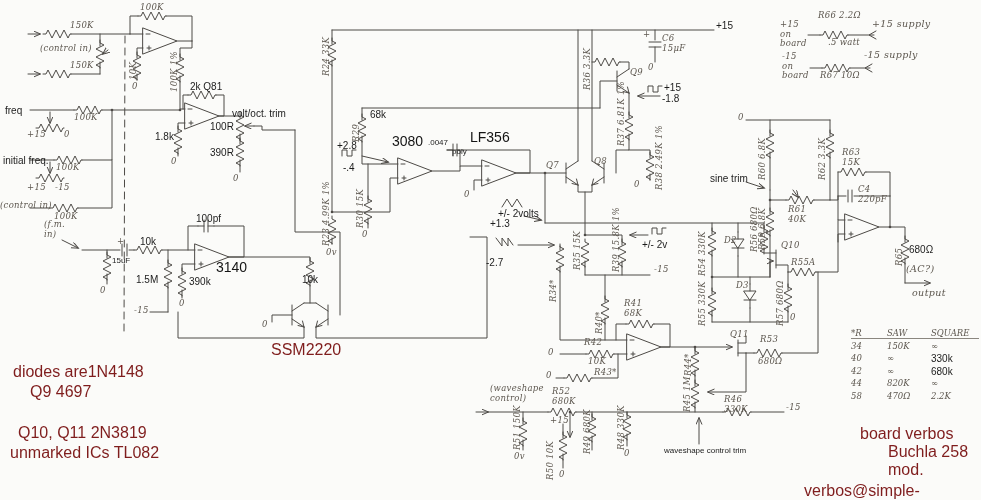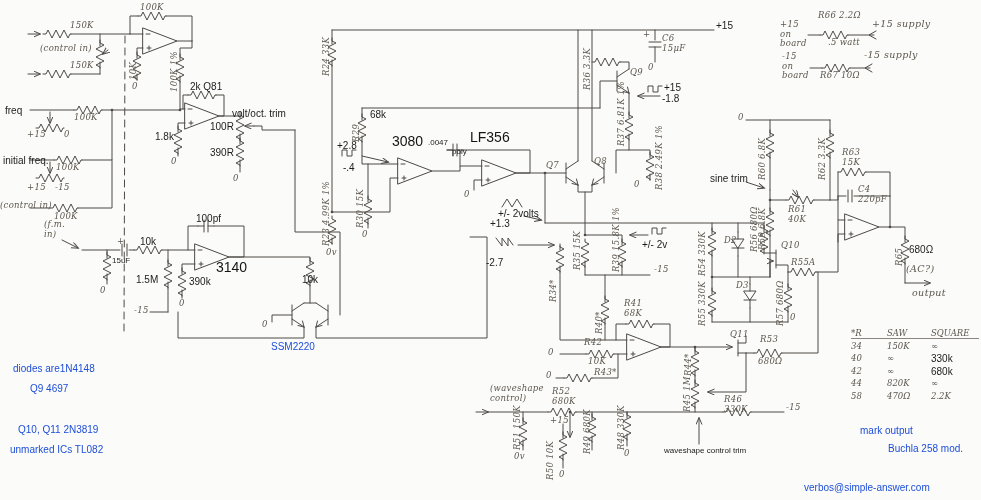--- a/index.html
+++ b/index.html
@@ -8,21 +8,21 @@
   .canvas{position:absolute;left:0;top:0;width:981px;height:500px}
   svg{position:absolute;left:0;top:0}
   .lbl{position:absolute;white-space:pre-line;line-height:1.12;pointer-events:none}
   .hw{font-family:"DejaVu Serif",serif;font-style:italic;font-size:8.5px;color:#5c564e;letter-spacing:.3px}
   .scr{font-family:"DejaVu Serif",serif;font-style:italic;font-size:9.5px;color:#5c564e;letter-spacing:.4px}
   .hwv{font-family:"DejaVu Serif",serif;font-style:italic;font-size:8.5px;color:#5c564e;letter-spacing:.3px;
        transform:rotate(-90deg);transform-origin:0 0;white-space:nowrap}
   .t{font-size:10px;color:#1c1c1c}
   .ts{font-size:8px;color:#222}
   .tm{font-size:14px;color:#141414}
-  .tl{font-size:10px;color:#1d4ed8}
+  .tl{font-size:16px;color:#7f1d1d}
   .tbl{position:absolute;left:851px;top:328px;display:grid;grid-template-columns:36px 44px 48px;
        grid-auto-rows:12.5px}
   .tbl .c{font-family:"DejaVu Serif",serif;font-style:italic;font-size:8.5px;color:#5c564e;text-align:left}
   .tbl .hd{border-bottom:1px solid #8a867f;margin-bottom:2px}
   .tbl .tc{font-family:"Liberation Sans",sans-serif;font-style:normal;font-size:10px;color:#1c1c1c}
 </style>
 </head>
 <body>
 
 <div class="canvas">
@@ -454,21 +454,21 @@
 on
 board</span>
 <span class="lbl hw" style="left:820px;top:71px">R67 10Ω</span>
 <span class="lbl scr" style="left:864px;top:50px">-15 supply</span>
 
 <span class="lbl tl" style="left:13px;top:363px">diodes are1N4148</span>
 <span class="lbl tl" style="left:30px;top:383px">Q9 4697</span>
 <span class="lbl tl" style="left:18px;top:424px">Q10, Q11 2N3819</span>
 <span class="lbl tl" style="left:10px;top:444px">unmarked ICs TL082</span>
 
-<span class="lbl tl" style="left:860px;top:425px">mark output</span>
+<span class="lbl tl" style="left:860px;top:425px">board verbos</span>
 <span class="lbl tl" style="left:888px;top:443px">Buchla 258 mod.</span>
 <span class="lbl tl" style="left:804px;top:482px">verbos@simple-answer.com</span>
 
 <div class="tbl">
   <span class="c hd">*R</span>
   <span class="c hd">SAW</span>
   <span class="c hd">SQUARE</span>
   <span class="c">34</span>
   <span class="c">150K</span>
   <span class="c">∞</span>

